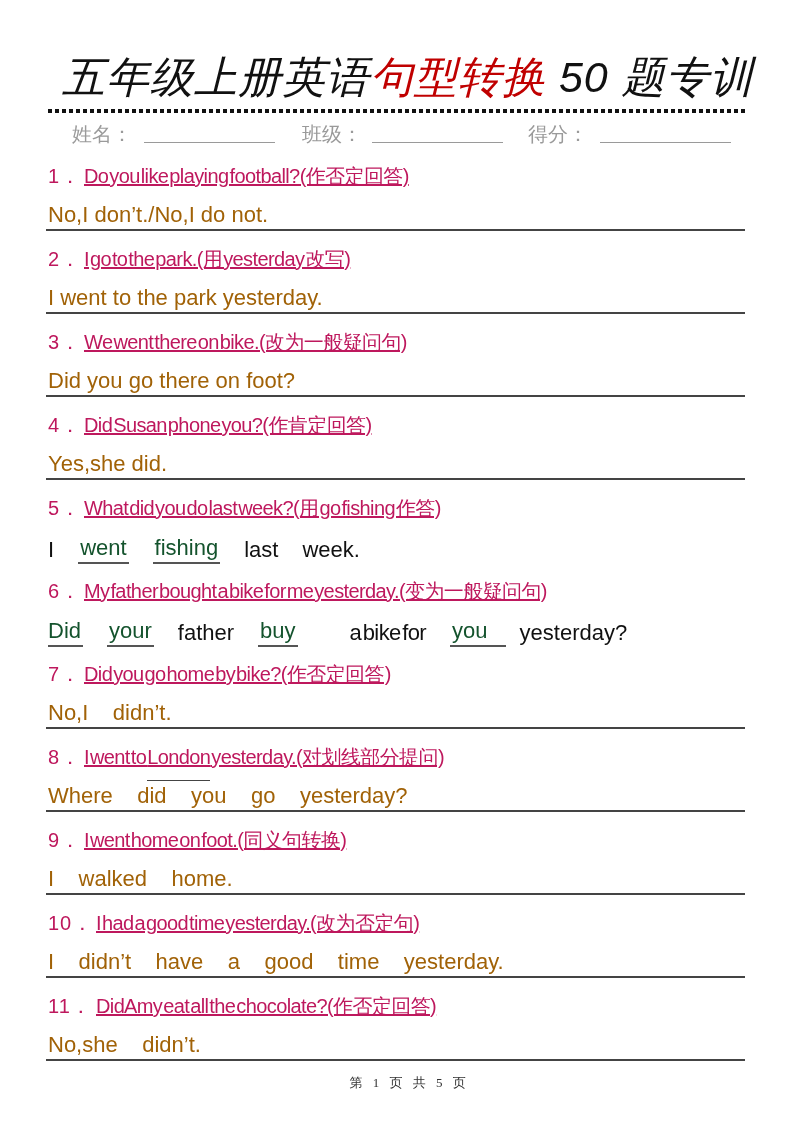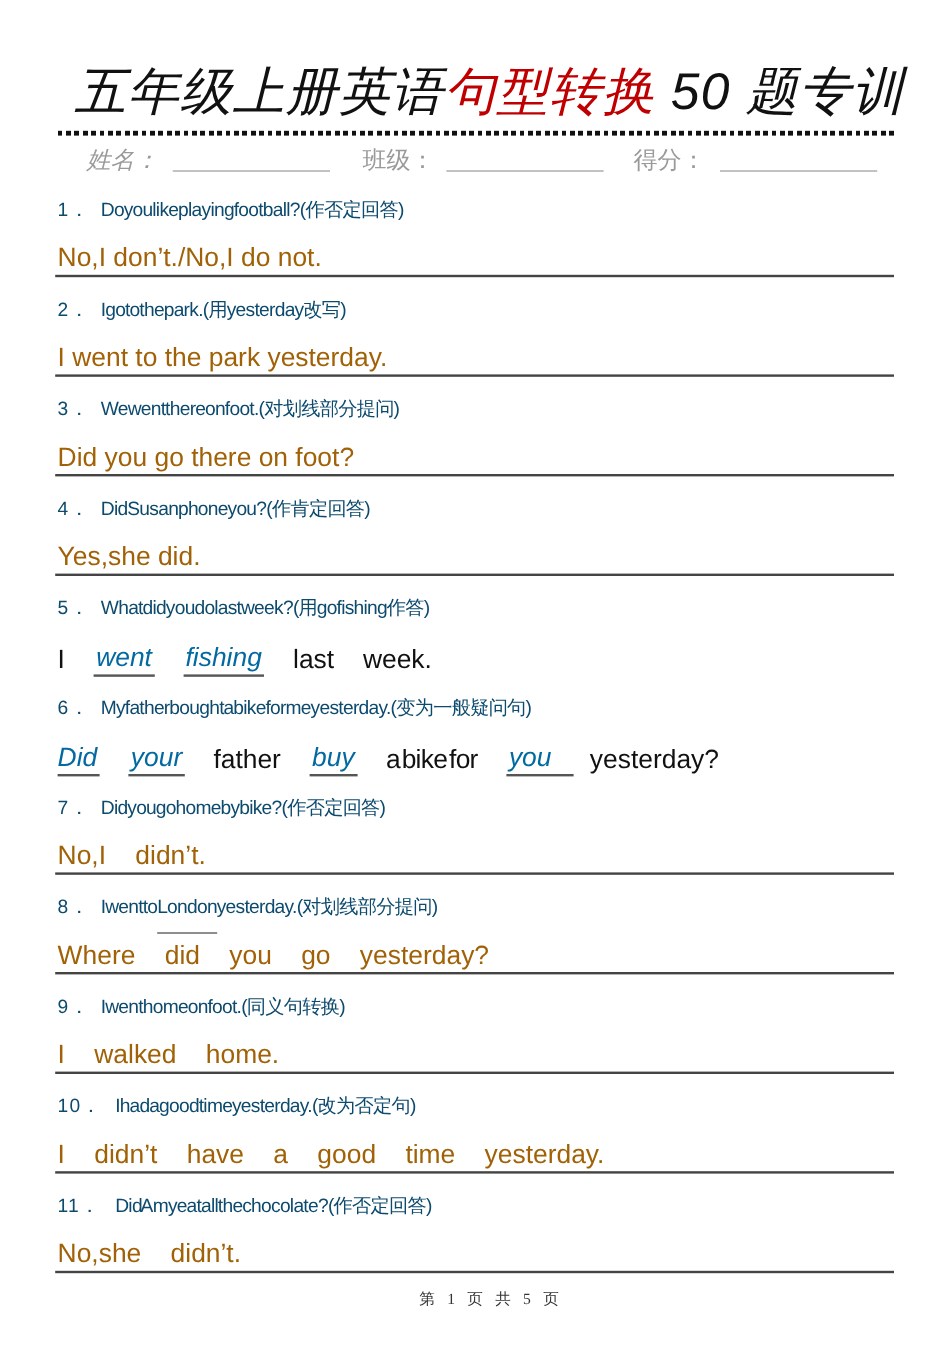--- a/index.html
+++ b/index.html
@@ -14,52 +14,52 @@
     background: repeating-linear-gradient(90deg, #111 0 4px, transparent 4px 7px); }
 
   .info-row { position: absolute; top: 120px; left: 72px; height: 28px; line-height: 28px;
               font-size: 20px; color: #9a9a9a; }
   .info-field { position: absolute; top: 0; white-space: nowrap; }
   .info-field .blank { position: absolute; top: 22px; height: 1px; background: #9a9a9a; width: 131px; }
 
   .questions { position: absolute; left: 48px; top: 160px; width: 697px; }
   .q-block { position: relative; height: 83px; }
   .q-line { position: absolute; left: 0; top: 0; height: 32px; line-height: 32px;
-            font-size: 16px; white-space: pre; color: #0c4a6e; }
+            font-size: 20px; white-space: pre; color: #be185d; text-decoration: underline; }
   .q-num { display: inline-block; width: 36px; letter-spacing: 1px; }
   .q-num.wide { width: 48px; }
   .q-text { letter-spacing: -0.6px; word-spacing: -4px; }
   .q-under { border-bottom: 1.5px solid #444; padding-bottom: 12px; }
 
   .a-line { position: absolute; left: 0; top: 40px; height: 30px; line-height: 30px;
             font-size: 22px; white-space: pre; color: #a16207; }
   .rule { position: absolute; left: -2px; top: 69px; width: 699px; height: 0;
           border-bottom: 2px solid #444; }
 
   .seg-row { position: absolute; left: 0; top: 40px; height: 32px; display: flex;
              align-items: flex-end; gap: 24px; font-size: 22px; white-space: pre; }
   .seg { display: inline-block; line-height: 28px; color: #111; }
-  .seg.red { color: #0369a1; font-style: italic; }
+  .seg.red { color: #14532d; }
   .seg.ul { border-bottom: 2px solid #555; padding: 0 2px; }
   .seg.ul-long { padding-right: 18px; margin-top: 33px; }
-  .seg.tight { letter-spacing: -0.6px; word-spacing: -4px; }
+  .seg.tight { letter-spacing: -0.6px; word-spacing: -4px; margin-left: 28px; }
 
   .footer { position: absolute; top: 1074px; left: 12px; width: 793px; text-align: center;
             font-family: "Liberation Serif", serif; font-size: 13px; color: #333;
             letter-spacing: 2px; word-spacing: 3px; }
 </style>
 </head>
 <body>
 
 <div class="title"><span>五年级上册英语</span><span class="hl">句型转换</span><span> 50 题专训</span></div>
 
 <div class="dotted-rule"></div>
 
 <div class="info-row">
-  <div class="info-field" style="left:0px;font-style:italic;">
+  <div class="info-field" style="left:0px;">
     <span>姓名：</span>
     <div class="blank" style="left:72px;"></div>
   </div>
   <div class="info-field" style="left:230px;">
     <span>班级：</span>
     <div class="blank" style="left:70px;"></div>
   </div>
   <div class="info-field" style="left:456px;">
     <span>得分：</span>
     <div class="blank" style="left:72px;"></div>
@@ -74,21 +74,21 @@
     <div class="rule"></div>
   </div>
 
   <div class="q-block">
     <div class="q-line"><span class="q-num">2．</span><span class="q-text">I go to the park.(用 yesterday 改写)</span></div>
     <div class="a-line">I went to the park yesterday.</div>
     <div class="rule"></div>
   </div>
 
   <div class="q-block">
-    <div class="q-line"><span class="q-num">3．</span><span class="q-text">We went there on foot.(对划线部分提问)</span></div>
+    <div class="q-line"><span class="q-num">3．</span><span class="q-text">We went there on bike.(改为一般疑问句)</span></div>
     <div class="a-line">Did you go there on foot?</div>
     <div class="rule"></div>
   </div>
 
   <div class="q-block">
     <div class="q-line"><span class="q-num">4．</span><span class="q-text">Did Susan phone you?(作肯定回答)</span></div>
     <div class="a-line">Yes,she did.</div>
     <div class="rule"></div>
   </div>
 

